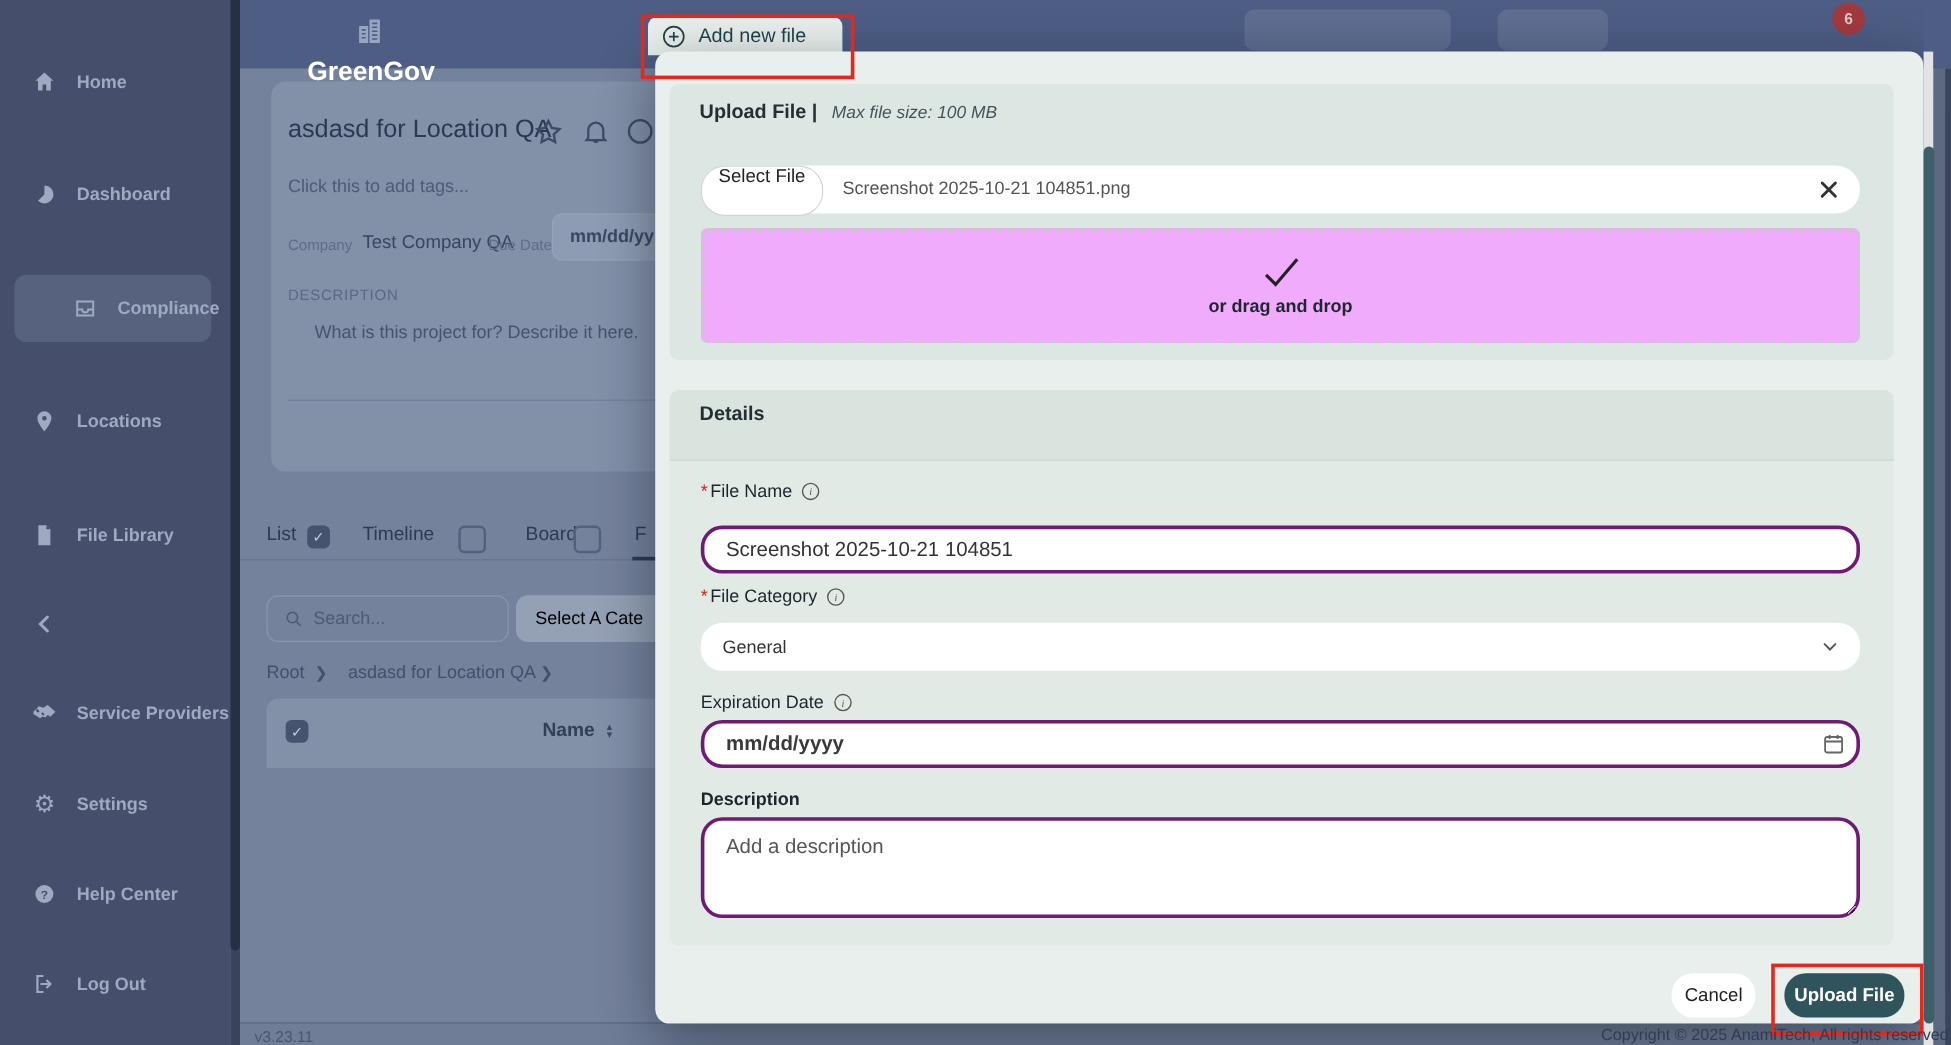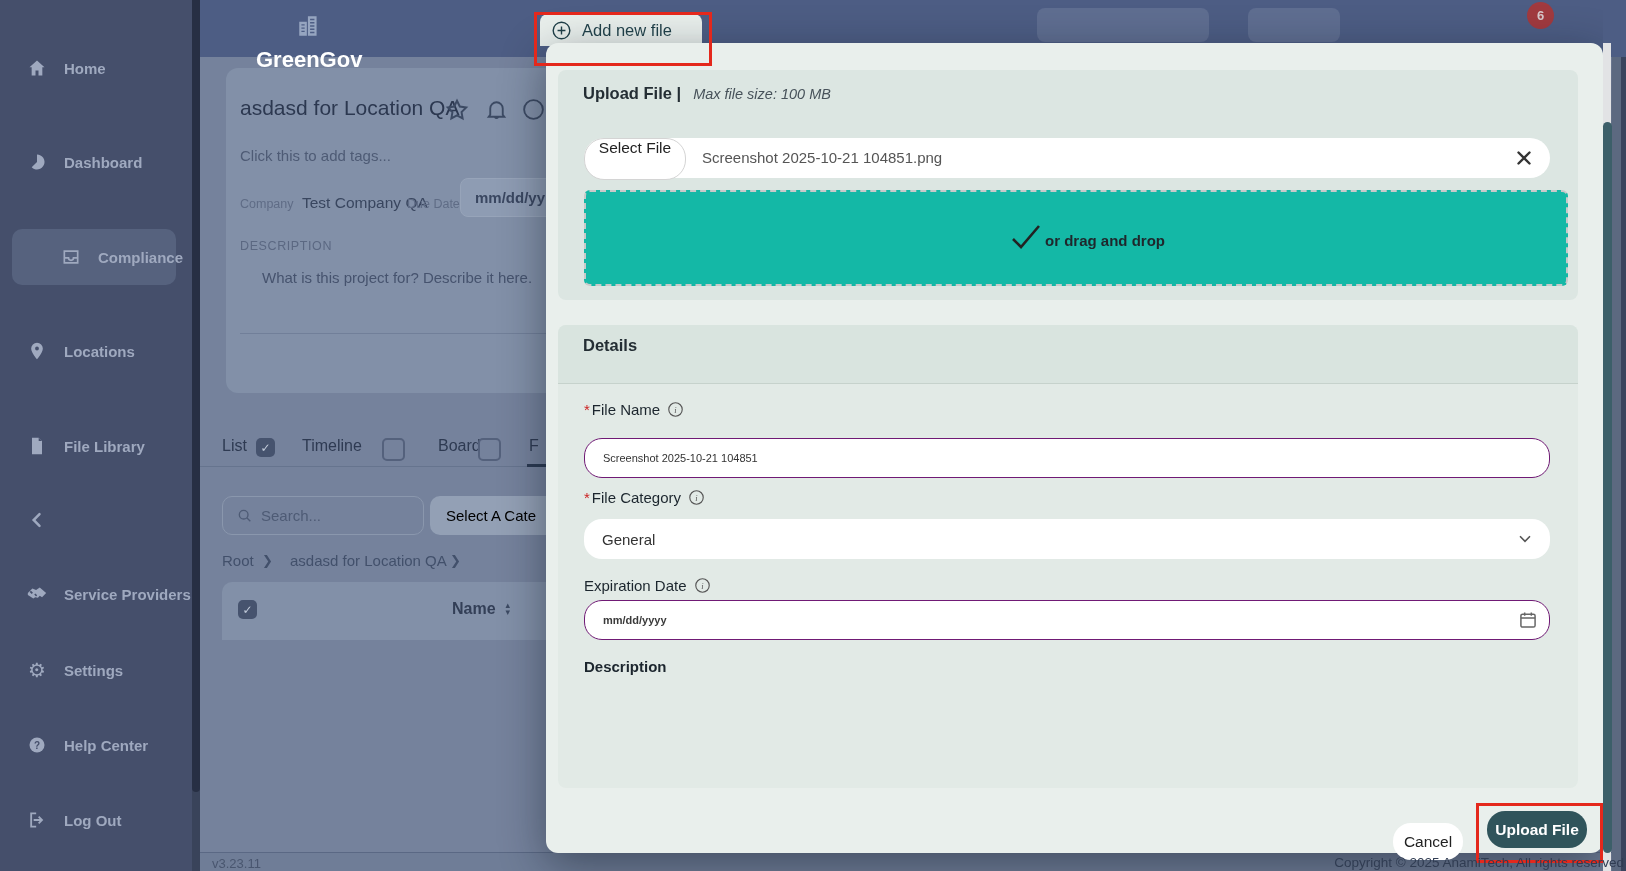--- a/index.html
+++ b/index.html
@@ -59,36 +59,36 @@
   .modal-chip{left:540px;top:14px;width:162px;height:32px;background:#e9efec;border-radius:8px 8px 0 0;z-index:10;}
   .chip-inner{left:551px;top:20px;display:flex;align-items:center;gap:10px;z-index:11;
     color:#1e3d46;font-size:16.5px;font-weight:500;}
   .section{position:absolute;left:558px;width:1020px;background:#dce6e2;border-radius:8px;z-index:11;}
   .sec-title{font-size:16.5px;font-weight:bold;color:#242e34;}
   .filebar{left:584px;top:138px;width:966px;height:40px;background:#fff;border-radius:20px;z-index:12;}
   .selfile{left:584px;top:138px;width:100px;height:40px;background:#fff;border:1px solid #d4d4d4;
     border-radius:20px;z-index:13;display:flex;align-items:flex-start;justify-content:center;
     font-size:15.5px;color:#222;}
   .filename{left:702px;top:149px;font-size:15px;color:#555;z-index:13;}
-  .dropzone{left:584px;top:190px;width:962px;height:92px;background:#14b8a6;border:2px dashed #c9c9c9;
-    border-radius:6px;z-index:12;display:flex;flex-direction:row;align-items:center;justify-content:center;padding-left:18px;}
+  .dropzone{left:584px;top:190px;width:962px;height:92px;background:#f0abfc;border:2px dashed #c9c9c9;
+    border-radius:6px;z-index:12;display:flex;flex-direction:column;align-items:center;justify-content:center;}
   .drop-hint{font-size:15px;font-weight:600;color:#1f272c;margin-top:4px;}
   .fld-label{position:absolute;left:584px;font-size:15px;color:#1c262e;z-index:12;display:flex;align-items:center;gap:7px;}
   .req{color:#cc2222;margin-right:2px;}
-  .fld-input{position:absolute;left:584px;width:966px;height:40px;background:#fff;border:1px solid #701a75;
-    border-radius:18px;z-index:12;box-sizing:border-box;font-family:inherit;font-size:11px;color:#333;
+  .fld-input{position:absolute;left:584px;width:966px;height:40px;background:#fff;border:3px solid #701a75;
+    border-radius:18px;z-index:12;box-sizing:border-box;font-family:inherit;font-size:17px;color:#333;
     padding:0 18px;outline:none;}
   .fld-input::placeholder{color:#3a3a3a;font-weight:bold;opacity:1;}
   .fld-select{position:absolute;left:584px;width:966px;height:40px;background:#fff;border-radius:18px;z-index:12;
     display:flex;align-items:center;font-size:15px;color:#333;}
   textarea.fld-input{height:84px;padding-top:12px;resize:vertical;}
   textarea.fld-input::placeholder{color:#555;font-weight:normal;}
   .btn{position:absolute;border-radius:18px;display:flex;align-items:center;justify-content:center;
     font-size:15.5px;z-index:12;cursor:pointer;}
-  .btn-cancel{left:1393px;top:811px;width:70px;height:37px;background:#fff;color:#222;margin-top:12px;}
+  .btn-cancel{left:1393px;top:811px;width:70px;height:37px;background:#fff;color:#222;}
   .btn-upload{left:1487px;top:811px;width:100px;height:37px;background:#30545b;color:#fff;font-weight:bold;}
   .annot{position:absolute;border:3px solid #e4281c;z-index:20;}
   
   .r-track{left:1603px;top:43px;width:8px;height:828px;background:#e2e3e5;z-index:30;}
   .r-thumb{left:1603px;top:122px;width:9px;height:731px;background:#3c5f69;border-radius:5px;z-index:31;}
   .r-dim1{left:1612px;top:57px;width:9px;height:814px;background:#5c6980;z-index:30;}
   .r-dim2{left:1621px;top:57px;width:5px;height:814px;background:#3a445d;z-index:30;}
   .r-head{left:1603px;top:0;width:23px;height:57px;background:#4d5d84;z-index:30;}
   svg{display:block;}
 </style>
@@ -346,20 +346,21 @@
   <div class="abs" style="left:1518px;top:610px;z-index:13;">
     <svg width="20" height="20" viewBox="0 0 24 24">
         <rect x="3.5" y="5" width="17" height="15.5" rx="2" fill="none" stroke="#666" stroke-width="1.8"></rect>
         <path stroke="#666" stroke-width="1.8" d="M3.5 9.5h17M8 3v4M16 3v4"></path>
       </svg>
   </div>
 
   <div class="fld-label" style="top:658px;font-weight:bold;">
     <span>Description</span>
   </div>
+  <textarea class="fld-input" style="top: 681px;" placeholder="Add a description"></textarea>
 
   <div class="btn btn-cancel">
     <span>Cancel</span>
   </div>
   <div class="btn btn-upload">
     <span>Upload File</span>
   </div>
 
   <div class="annot" style="left:534px;top:12px;width:172px;height:48px;"></div>
   <div class="annot" style="left:1476px;top:803px;width:121px;height:54px;"></div>

